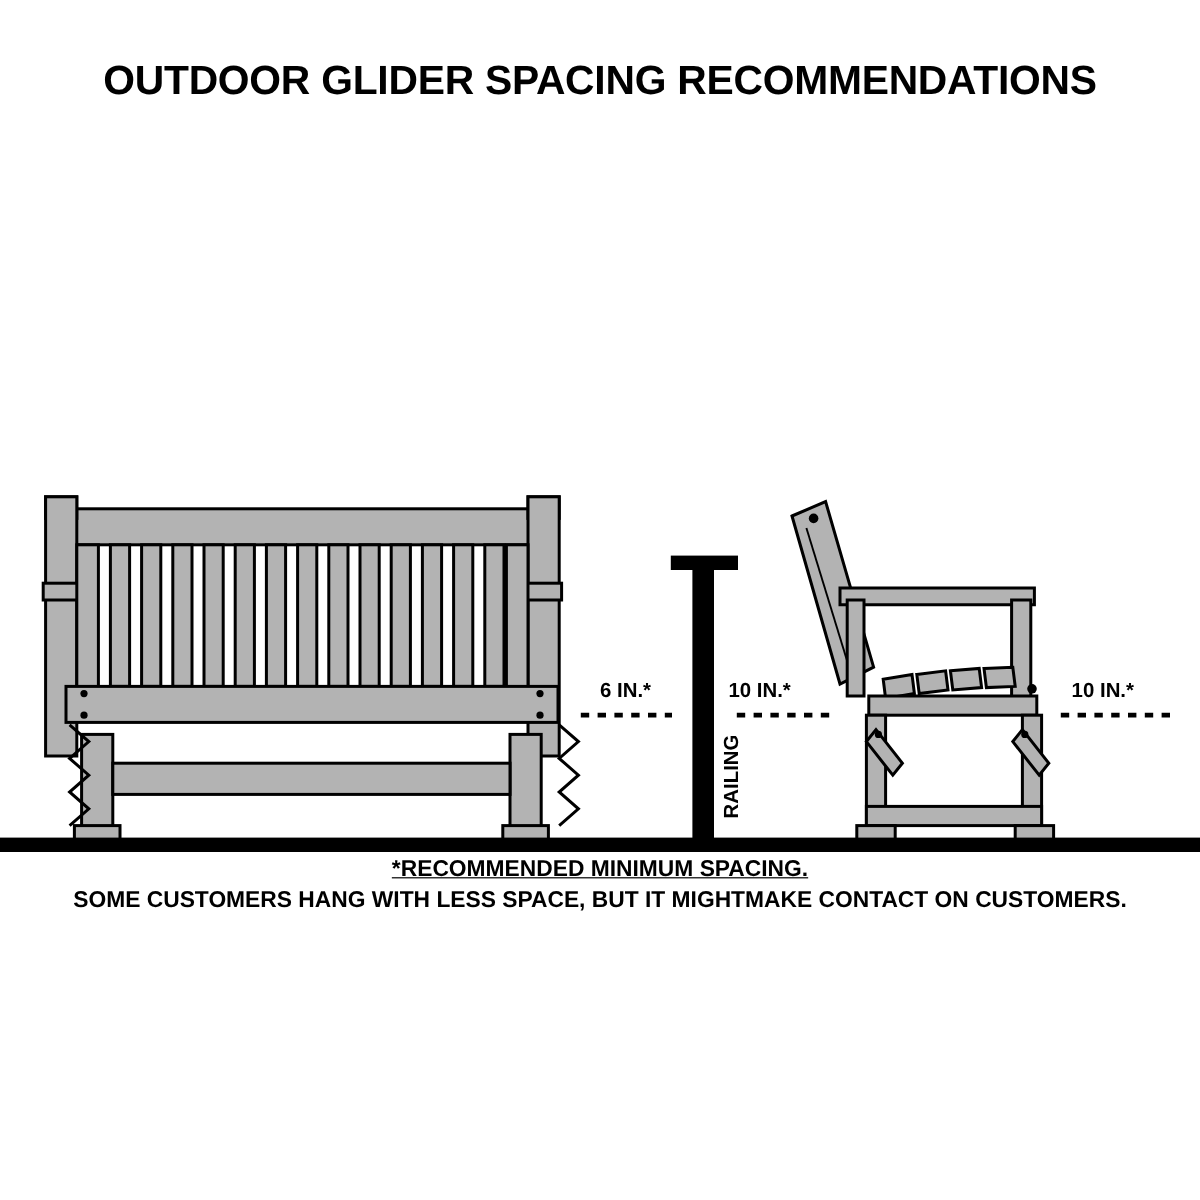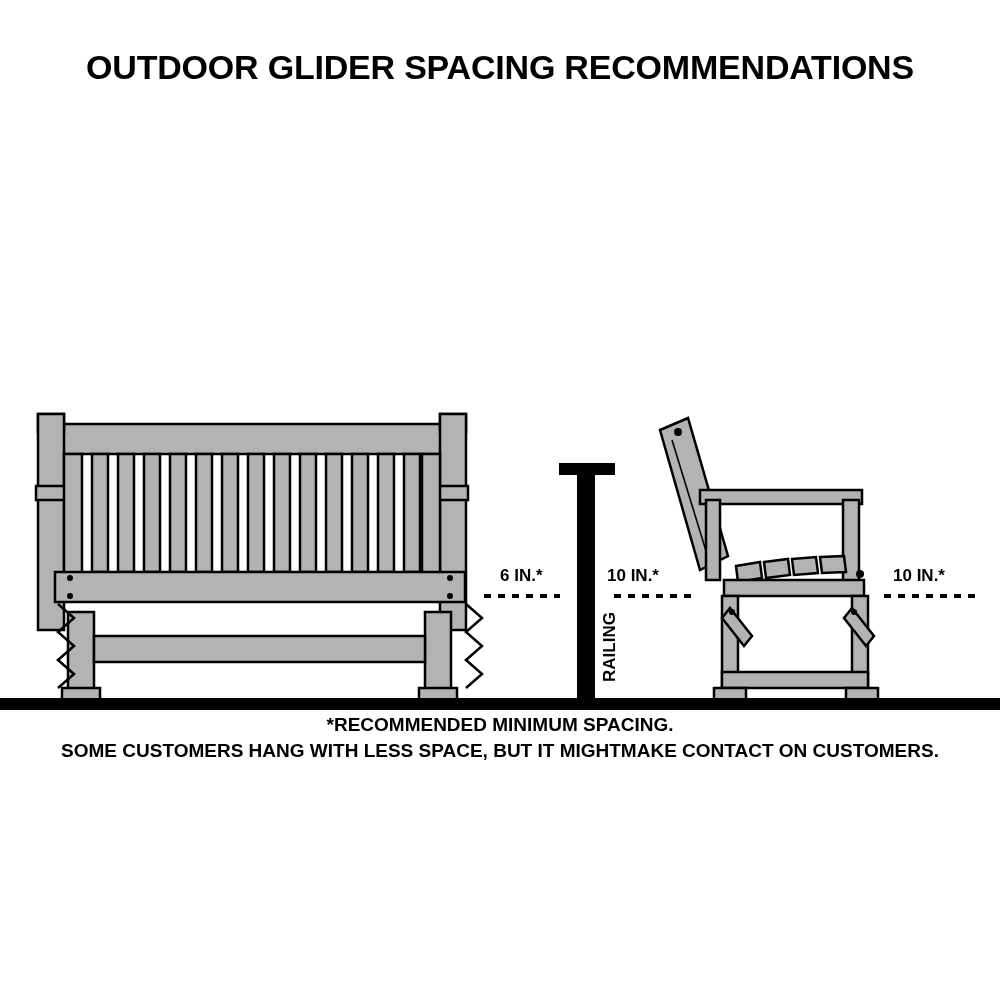--- a/index.html
+++ b/index.html
@@ -39,21 +39,21 @@
   .footnote {
     position: absolute;
     left: 0;
     width: 1000px;
     text-align: center;
     color: #000000;
     font-weight: bold;
     font-size: 19px;
     font-family: "Liberation Sans", sans-serif;
   }
-  .footnote.l1 { top: 714px; }
+  .footnote.l1 { top: 714px; text-decoration: underline; }
   .footnote.l2 { top: 740px; }
   .dim-label {
     position: absolute;
     color: #000000;
     font-weight: bold;
     font-size: 17px;
     font-family: "Liberation Sans", sans-serif;
     white-space: nowrap;
   }
   .railing-label {

